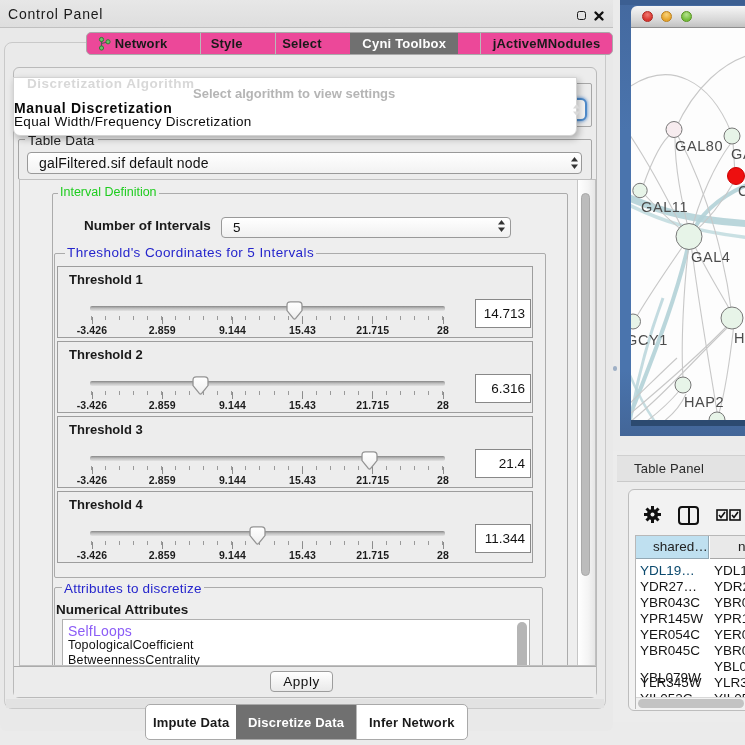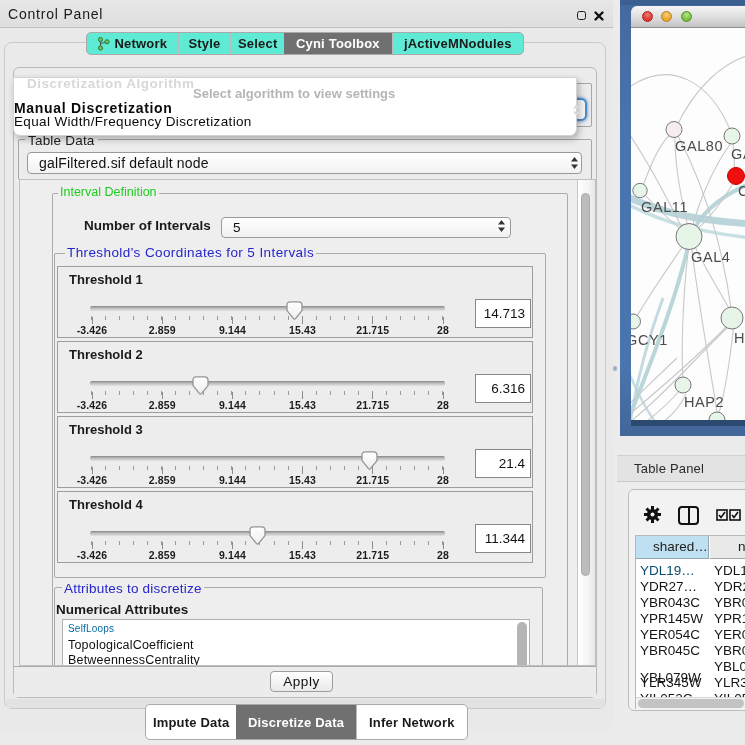--- a/index.html
+++ b/index.html
@@ -149,41 +149,41 @@
               </linearGradient>
             </defs>
 <path d="M1,4.2 Q1,0.8 4.4,0.8 L12.6,0.8 Q16,0.8 16,4.2 L16,9.6 L9.7,17.4 Q8.5,18.8 7.3,17.4 L1,9.6 Z" fill="url(#g3)" stroke="#939393" stroke-width="1.3"></path>
           </svg>
 <div style="position:absolute;left:455px;top:344px;width:56px;height:29px;background:#fff;border:1px solid #888;"></div>
 <div style="position:absolute;left:455px;top:351px;width:50px;text-align:right;font-size:13.5px;color:#111;">11.344</div>
           <div class="abs" style="left:34px;top:407px;width:489px;height:200px;border:1px solid #ababab;border-radius:2px;"></div>
           <div class="abs" style="left:42px;top:401px;background:#eee;padding:0 2px;font-size:13.5px;letter-spacing:0.2px;color:#2525cc;">Attributes to discretize</div>
           <div class="abs" style="left:36px;top:422px;font-size:13.5px;font-weight:bold;color:#1a1a1a;">Numerical Attributes</div>
           <div class="abs" style="left:42px;top:439px;width:468px;height:120px;background:#fff;border:1px solid #b0b0b0;"></div>
-          <div class="abs" style="left:48px;top:442.5px;font-size:10px;letter-spacing:0.2px;color:#0369a1;">SelfLoops</div>
+          <div class="abs" style="left:48px;top:442.5px;font-size:14px;letter-spacing:0.2px;color:#8b5cf6;">SelfLoops</div>
           <div class="abs" style="left:48px;top:457.9px;font-size:12.5px;letter-spacing:0.2px;color:#111;">TopologicalCoefficient</div>
           <div class="abs" style="left:48px;top:473.3px;font-size:12.5px;letter-spacing:0.2px;color:#111;">BetweennessCentrality</div>
           <div class="abs" style="left:497px;top:442px;width:10px;height:70px;background:#b5b5b5;border-radius:5px;"></div>
         </div>
       </div>
       <div class="abs" style="left:577px;top:180px;width:18px;height:485px;background:linear-gradient(90deg,#ffffff,#f4f4f4 60%,#e6e6e6);border-left:1px solid #c6c6c6;"></div>
       <div class="abs" style="left:581px;top:193px;width:9px;height:383px;background:#bcbcbc;border:1px solid #a9a9a9;border-radius:5px;"></div>
       <div class="abs" style="left:14px;top:666px;width:582px;height:31px;background:#ececec;border-top:1px solid #ababab;"></div>
       <div class="abs" style="left:270px;top:671px;width:63px;height:21px;background:linear-gradient(180deg,#ffffff,#e9e9e9);border:1px solid #9d9d9d;border-radius:4px;"></div>
       <div class="abs" style="left:270px;top:674px;width:63px;text-align:center;font-size:13.5px;letter-spacing:0.5px;color:#111;">Apply</div>
       <div class="abs" style="left:13px;top:77px;width:564px;height:59px;background:#ffffff;border:1px solid #d3d3d3;border-radius:0 0 7px 7px;box-shadow:2px 3px 7px rgba(0,0,0,0.28);"></div>
       <div class="abs" style="left:27px;top:76px;font-size:13.5px;font-weight:bold;letter-spacing:0.5px;color:#d8d8d8;">Discretization Algorithm</div>
       <svg style="position:absolute;left:572px;top:103px;" width="9" height="14" viewBox="0 0 9 14">
 <path d="M4.5,1 L8,5.5 L1,5.5 Z" fill="#d9d9d9"></path>
         <path d="M4.5,13 L1,8.5 L8,8.5 Z" fill="#d9d9d9"></path>
       </svg>
       <div class="abs" style="left:193px;top:86px;font-size:13px;font-weight:bold;color:#b5b5b5;">Select algorithm to view settings</div>
       <div class="abs" style="left:14px;top:100px;font-size:14px;font-weight:bold;letter-spacing:0.7px;color:#0a0a0a;">Manual Discretization</div>
       <div class="abs" style="left:14px;top:114px;font-size:13.5px;letter-spacing:0.35px;color:#0a0a0a;">Equal Width/Frequency Discretization</div>
-      <div class="abs" style="left:86px;top:32px;width:438px;height:23px;background:#5eead4;border:1px solid #a9a9a9;border-radius:5px;overflow:hidden;display:flex;">
+      <div class="abs" style="left:86px;top:32px;width:527px;height:23px;background:#ec4899;border:1px solid #a9a9a9;border-radius:5px;overflow:hidden;display:flex;justify-content:space-between;">
         <div style="width:91px;height:100%;background:transparent;color:#1a1a1a;font-size:13px;font-weight:bold;letter-spacing:0.2px;display:flex;align-items:center;justify-content:center;white-space:nowrap;"><svg width="13" height="16" viewBox="0 0 13 16" style="margin-right:4px;">
             <path d="M3.5,4 L3.5,11 M3.5,7.5 L9.5,6" stroke="#555" stroke-width="1.2" fill="none"></path>
             <circle cx="3.5" cy="3.5" r="2.1" fill="#6abf69" stroke="#2e7d32"></circle>
             <circle cx="10" cy="5.8" r="2.1" fill="#6abf69" stroke="#2e7d32"></circle>
             <circle cx="3.5" cy="12" r="2.1" fill="#6abf69" stroke="#2e7d32"></circle>
           </svg>Network</div>
         <div style="width:53px;height:100%;border-left:1px solid #b9b9b9;background:transparent;color:#1a1a1a;font-size:13px;font-weight:bold;letter-spacing:0.2px;display:flex;align-items:center;justify-content:center;white-space:nowrap;">Style</div>
         <div style="width:54px;height:100%;border-left:1px solid #b9b9b9;background:transparent;color:#1a1a1a;font-size:13px;font-weight:bold;letter-spacing:0.2px;display:flex;align-items:center;justify-content:center;white-space:nowrap;">Select</div>
         <div style="width:108px;height:100%;background:#707070;color:#fff;font-size:13px;font-weight:bold;letter-spacing:0.2px;display:flex;align-items:center;justify-content:center;white-space:nowrap;">Cyni Toolbox</div>
         <div style="width:132px;height:100%;border-left:1px solid #b9b9b9;background:transparent;color:#1a1a1a;font-size:13px;font-weight:bold;letter-spacing:0.2px;display:flex;align-items:center;justify-content:center;white-space:nowrap;">jActiveMNodules</div>

